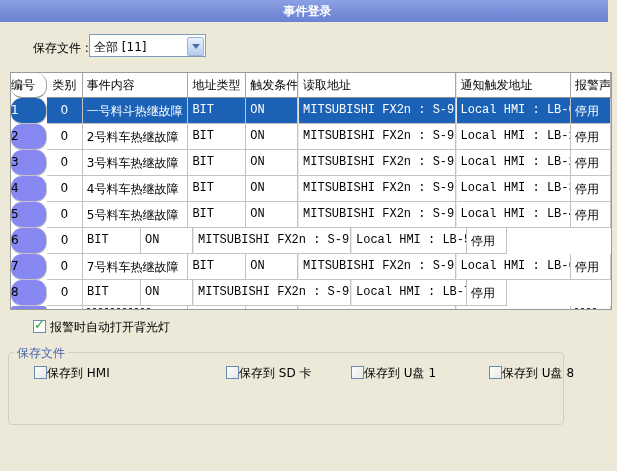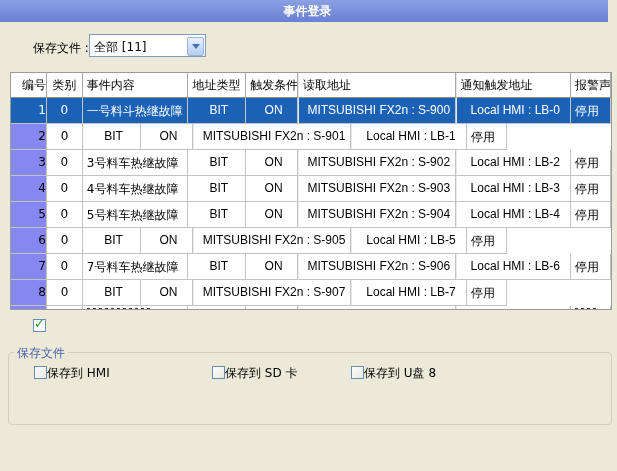--- a/index.html
+++ b/index.html
@@ -39,59 +39,59 @@
     background:#fff; border:1px solid #9a9a9a; overflow:hidden;
   }
   .tr { display:flex; width:600px; height:26px; }
   .tr.head { height:25px; background:#fff; }
   .td, .th {
     border-right:1px solid #c3c3c3; border-bottom:1px solid #c3c3c3;
     overflow:hidden; white-space:nowrap;
     padding:5px 0 0 4px; height:100%;
   }
   .th { border-right:1px solid #a7a7a7; border-bottom:1px solid #8e8e8e; padding-top:4px; }
-  .c0 { width:36px; text-align:right; padding-left:0; }
+  .c0 { width:36px; text-align:left; padding-left:0;border-radius:11px; }
   .c1 { width:36px; text-align:center; padding-left:0; }
   .c2 { width:106px; }
   .c3 { width:58px; }
   .c4 { width:52px; }
   .c5 { width:158px; border-left:1px solid #e8e8e8; }
   .c6 { width:116px; border-left:1px solid #e8e8e8; }
   .c7 { width:40px; }
-  .mono { font-family:Liberation Sans, sans-serif; font-size:12px;text-align:center; }
+  .mono { font-family:Liberation Mono, monospace; font-size:12px; }
   .td.num { background:#8787f2; }
   .tr.selected .td { background:#1b62b7; color:#fff; }
   .tr.partial { height:6px; }
   .tr.partial .td { padding-top:2px; }
   .smudge { height:3px; background:repeating-linear-gradient(90deg,#3a3a3a 0 3px,transparent 3px 6px); }
 
   
   .cb {
     display:inline-block; width:13px; height:13px; background:#fff;
     border:1px solid #6a8cae; vertical-align:-2px; position:relative;
   }
   .cb.unchecked { background:linear-gradient(135deg,#fdfdfd 0%,#e8e8e4 100%); }
   .cb .tick {
     position:absolute; left:0; top:-4px; color:#21a121; font-weight:bold; font-size:13px;
   }
   .backlight-row { position:absolute; left:33px; top:319px; }
   .backlight-row label { margin-left:4px; }
 
   .groupbox {
-    position:absolute; left:8px; top:352px; width:604px; height:73px;
+    position:absolute; left:8px; top:352px; width:556px; height:73px;
     border:1px solid #d2cfba; border-radius:4px;
   }
   .groupbox .gb-title {
     position:absolute; left:5px; top:-8px; background:#ece9d8;
     padding:0 3px; color:#4a64ae;
   }
   .save-item { position:absolute; top:12px; white-space:nowrap; }
   .save-item label { }
   .save-item:nth-of-type(2) { left:25px; }
-  .save-item:nth-of-type(3) { left:203px; }
+  .save-item:nth-of-type(3) { left:217px; }
   .save-item:nth-of-type(4) { left:342px; }
   .save-item:nth-of-type(5) { left:480px; }
 </style>
 </head>
 <body>
 
 <div class="titlebar">
   <span>事件登录</span>
 </div>
 
@@ -121,20 +121,21 @@
       <span class="td c2">一号料斗热继故障</span>
       <span class="td c3 mono">BIT</span>
       <span class="td c4 mono">ON</span>
       <span class="td c5 mono">MITSUBISHI FX2n : S-900</span>
       <span class="td c6 mono">Local HMI : LB-0</span>
       <span class="td c7">停用</span>
     </div>
     <div class="tr">
       <span class="td c0 num">2</span>
       <span class="td c1">0</span>
+      <span class="td c2">2号料车热继故障</span>
       <span class="td c3 mono">BIT</span>
       <span class="td c4 mono">ON</span>
       <span class="td c5 mono">MITSUBISHI FX2n : S-901</span>
       <span class="td c6 mono">Local HMI : LB-1</span>
       <span class="td c7">停用</span>
     </div>
     <div class="tr">
       <span class="td c0 num">3</span>
       <span class="td c1">0</span>
       <span class="td c2">3号料车热继故障</span>
@@ -202,27 +203,30 @@
       <span class="td c4"></span>
       <span class="td c5"></span>
       <span class="td c6"></span>
       <span class="td c7">
         <span class="smudge" style="display: block; width: 22px;"></span>
       </span>
     </div>
   </div>
 
 <div class="backlight-row">
-  <span class="cb" id="backlight-cb"><span class="tick">✓</span></span>
+  <span class="cb" id="backlight-cb"><span class="tick">✓</span></span><label>报警时自动打开背光灯</label>
 </div>
 
 <div class="groupbox">
   <span class="gb-title">保存文件</span>
   <span class="save-item">
     <span class="cb unchecked"></span><label>保存到 HMI</label>
   </span>
   <span class="save-item">
     <span class="cb unchecked"></span><label>保存到 SD 卡</label>
   </span>
   <span class="save-item">
+    <span class="cb unchecked"></span><label>保存到 U盘 1</label>
+  </span>
+  <span class="save-item">
     <span class="cb unchecked"></span><label>保存到 U盘 8</label>
   </span>
 </div>
 
 </body></html>

